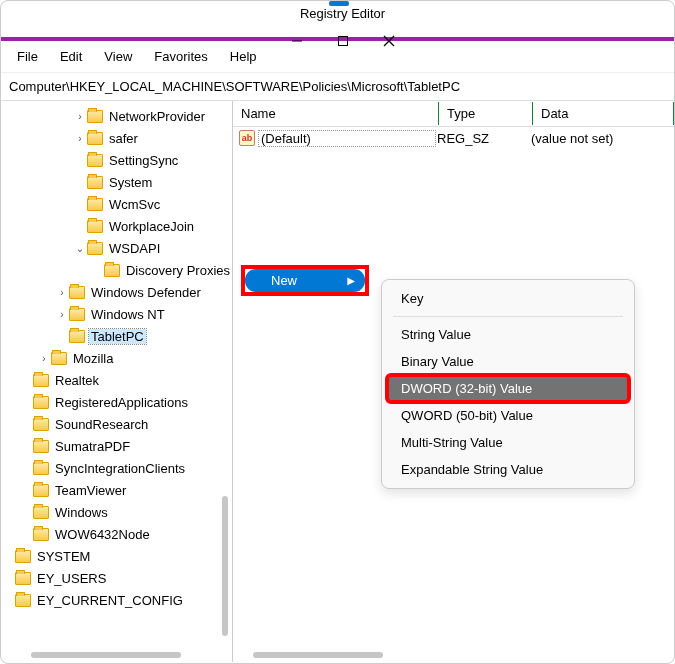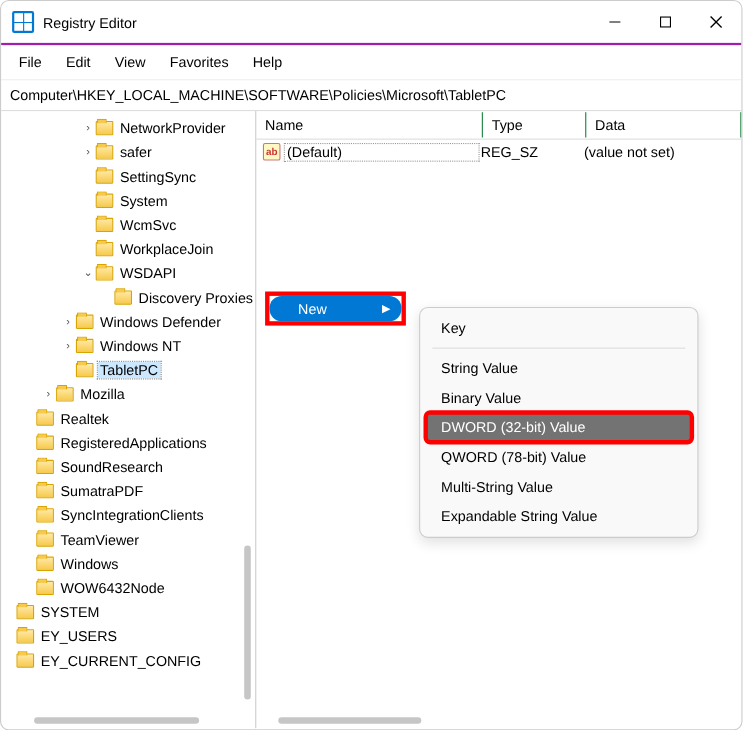--- a/index.html
+++ b/index.html
@@ -12,21 +12,22 @@
     height: 664px;
     overflow: hidden;
     border: 1px solid #ccc;
     border-radius: 8px;
   }
   .titlebar {
     display: flex;
     align-items: center;
     height: 40px;
     padding: 0 0 0 10px;
-    border-bottom: 2px solid #a21caf;
+    border-bottom: 4px solid #a21caf;
+    flex-direction: column;
   }
   .app-icon {
     width: 20px; height: 20px;
     background: #0078d4;
     margin-right: 8px;
     border-radius: 2px;
     display: grid;
     grid-template-columns: 1fr 1fr;
     grid-template-rows: 1fr 1fr;
     gap: 1px;
@@ -378,20 +379,20 @@
         </div>
       </div>
     </div>
 
     <div class="submenu">
       <div class="submenu-item">Key</div>
       <div class="submenu-sep"></div>
       <div class="submenu-item">String Value</div>
       <div class="submenu-item">Binary Value</div>
       <div class="submenu-item hl">DWORD (32-bit) Value</div>
-      <div class="submenu-item">QWORD (78-bit) Value</div>
+      <div class="submenu-item">QWORD (50-bit) Value</div>
       <div class="submenu-item">Multi-String Value</div>
       <div class="submenu-item">Expandable String Value</div>
     </div>
 
     <div class="hsb" style="left:20px; width:130px;"></div>
   </div>
 </div>
 
 </body></html>

